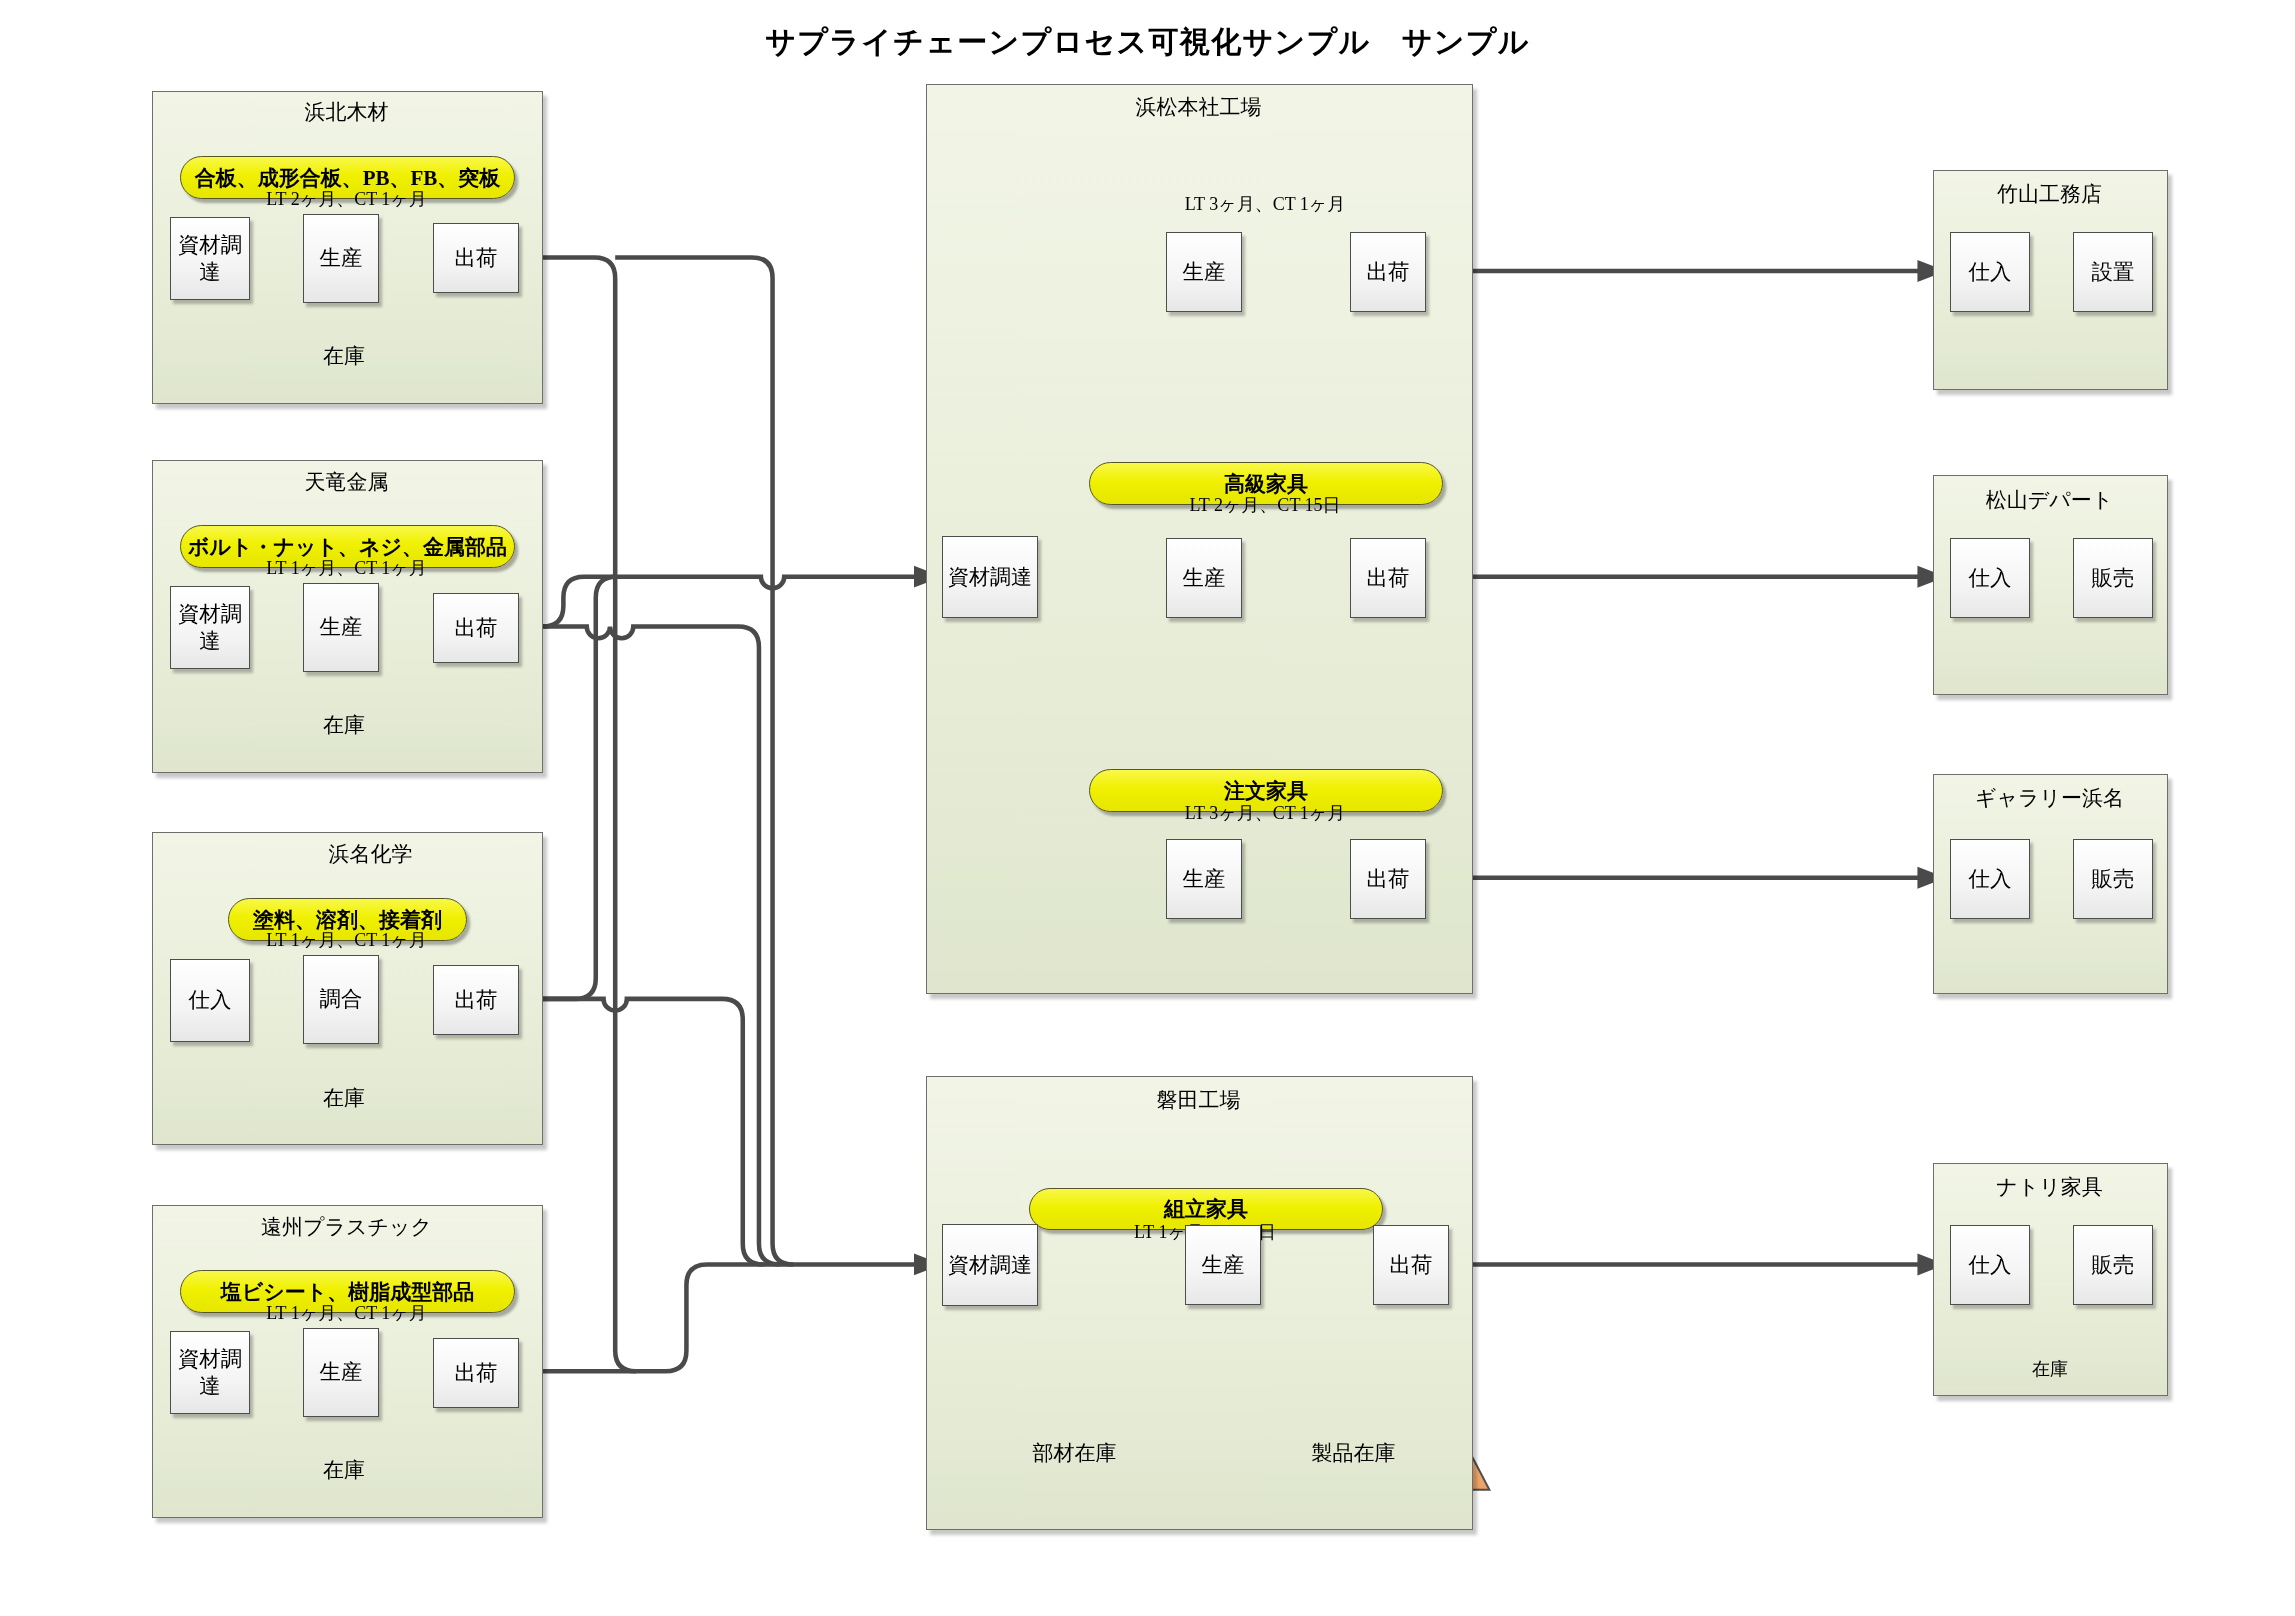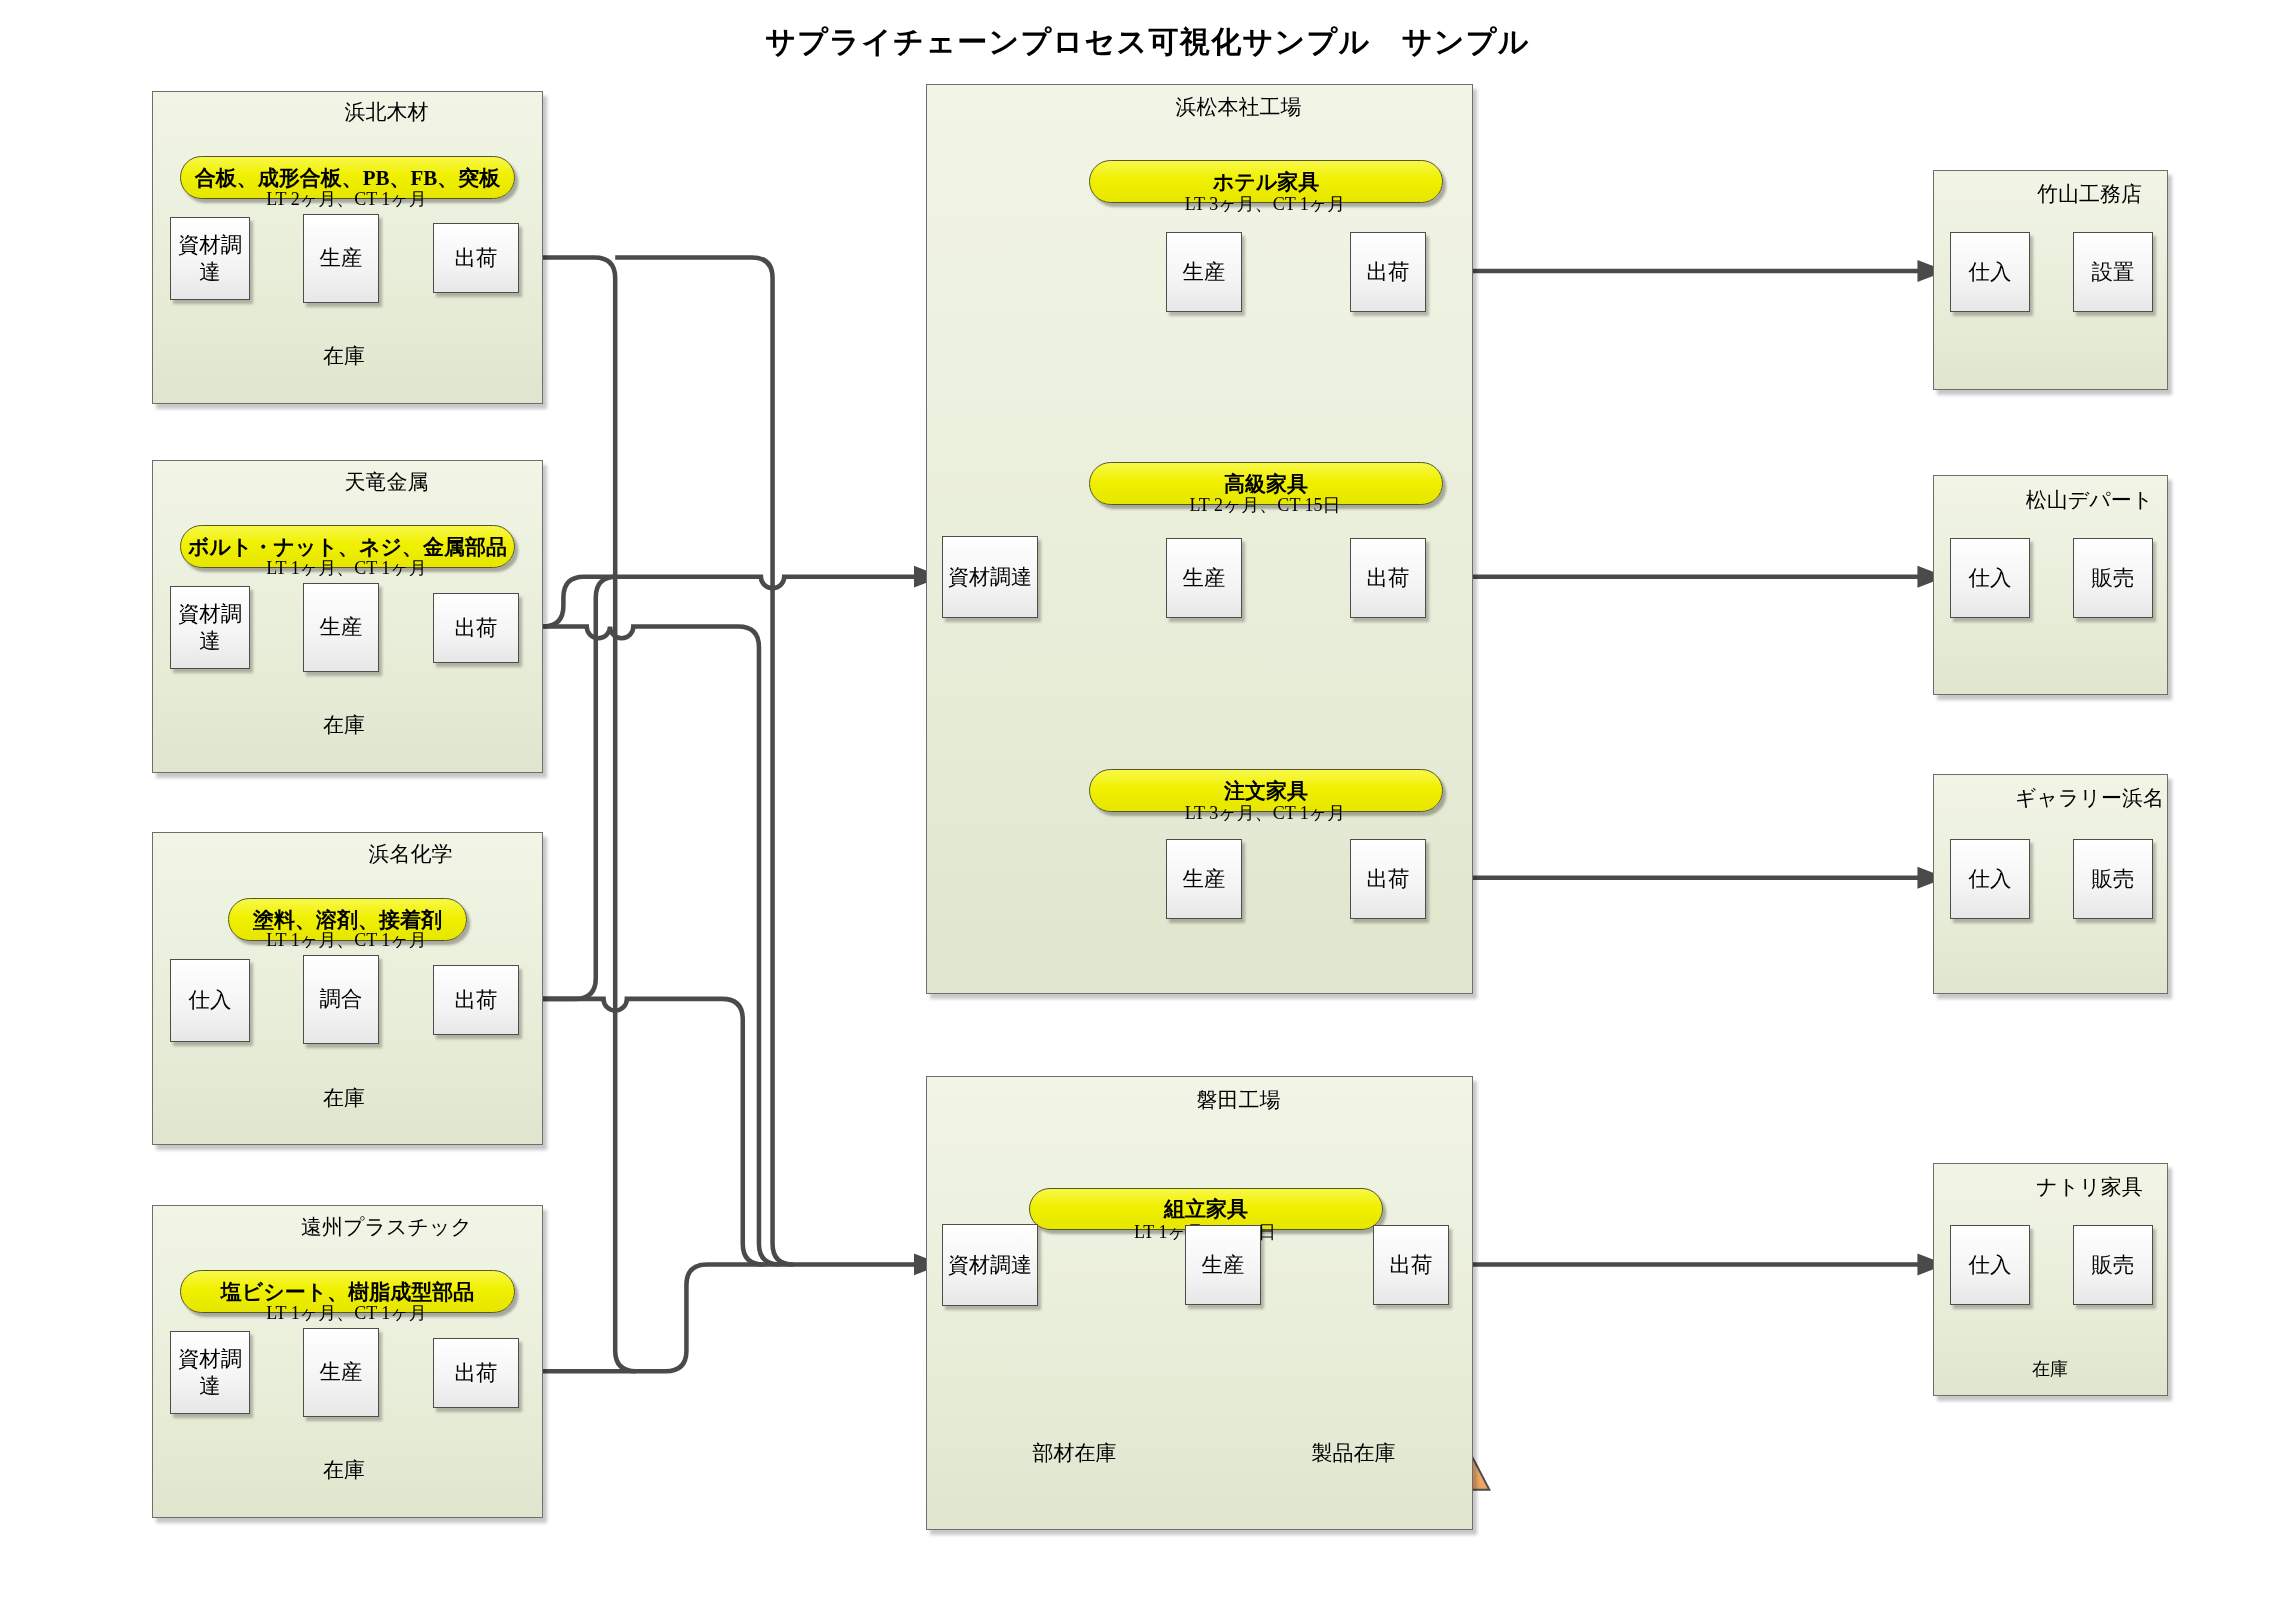--- a/index.html
+++ b/index.html
@@ -4,21 +4,21 @@
 <style>
   html,body{margin:0;padding:0;background:#fff;}
   #canvas{position:relative;width:2295px;height:1617px;background:#ffffff;overflow:hidden;
           font-family:Liberation Serif, serif;color:#000;}
   #wires{position:absolute;left:0;top:0;width:2295px;height:1617px;}
   .title{position:absolute;left:0;top:22px;width:2295px;text-align:center;
          font-size:30px;font-weight:bold;letter-spacing:1.3px;}
   .obox{position:absolute;border:1.9px solid #6e6e6e;
         background:linear-gradient(180deg,#f2f5e6 0%,#e9eeda 55%,#dfe6cd 100%);
         box-shadow:3.9px 4.5px 3.2px rgba(0,0,0,0.22);}
-  .oname{position:absolute;text-align:center;font-size:21px;padding-left:40px;}
+  .oname{position:absolute;text-align:center;font-size:21px;}
   .pill{position:absolute;border:1.9px solid #565626;border-radius:26px;
         background:linear-gradient(180deg,#f8f84a 0%,#f0f000 45%,#e6e600 100%);
         box-shadow:3.2px 3.9px 2.6px rgba(0,0,0,0.3);
         display:flex;align-items:center;justify-content:center;
         font-size:21px;font-weight:bold;margin-top:29px;}
   .lt{position:absolute;text-align:center;font-size:18px;}
   .pbox{position:absolute;border:1.9px solid #4d4d4d;
         background:linear-gradient(180deg,#ffffff 0%,#f4f4f4 60%,#e7e7e7 100%);
         box-shadow:3.2px 3.9px 2.6px rgba(0,0,0,0.25);
         display:flex;align-items:center;justify-content:center;
@@ -138,21 +138,20 @@
   <div class="pill" style="left:180px;top:1241px;width:333px;height:41px;">塩ビシート、樹脂成型部品</div>
   <div class="lt" style="left:152px;top:1301px;width:389px;">LT 1ヶ月、CT 1ヶ月</div>
   <div class="pbox" style="left:170px;top:1331px;width:78px;height:81px;">資材調達</div>
   <div class="pbox" style="left:303px;top:1328px;width:74px;height:87px;">生産</div>
   <div class="pbox" style="left:433px;top:1338px;width:84px;height:68px;">出荷</div>
   <div class="invlbl" style="left:279px;top:1456px;width:130px;">在庫</div>
 
   <div class="obox" style="left:926px;top:84px;width:545px;height:908px;"></div>
   <div class="oname" style="left:926px;top:93px;width:545px;">浜松本社工場</div>
 
-  <div class="pill" style="left:1089px;top:131px;width:352px;height:41px;">ホテル家具</div>
   <div class="lt" style="left:1089px;top:192px;width:352px;">LT 3ヶ月、CT 1ヶ月</div>
   <div class="pbox" style="left:1166px;top:232px;width:74px;height:78px;">生産</div>
   <div class="pbox" style="left:1350px;top:232px;width:74px;height:78px;">出荷</div>
 
   <div class="pill" style="left:1089px;top:433px;width:352px;height:41px;">高級家具</div>
   <div class="lt" style="left:1089px;top:493px;width:352px;">LT 2ヶ月、CT 15日</div>
   <div class="pbox" style="left:1166px;top:538px;width:74px;height:78px;">生産</div>
   <div class="pbox" style="left:1350px;top:538px;width:74px;height:78px;">出荷</div>
 
   <div class="pill" style="left:1089px;top:740px;width:352px;height:41px;">注文家具</div>

